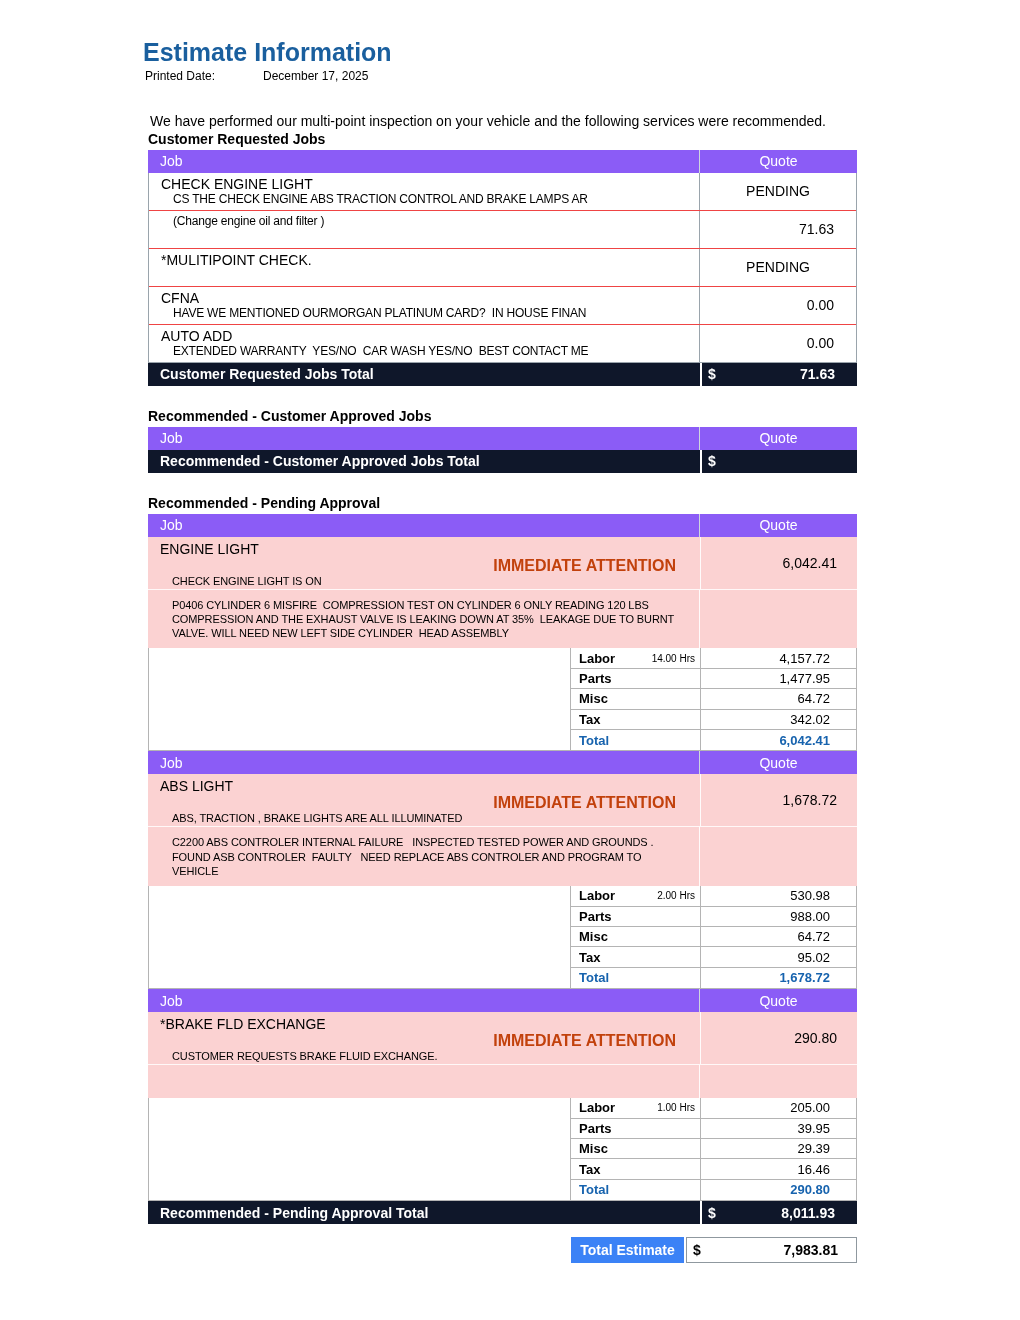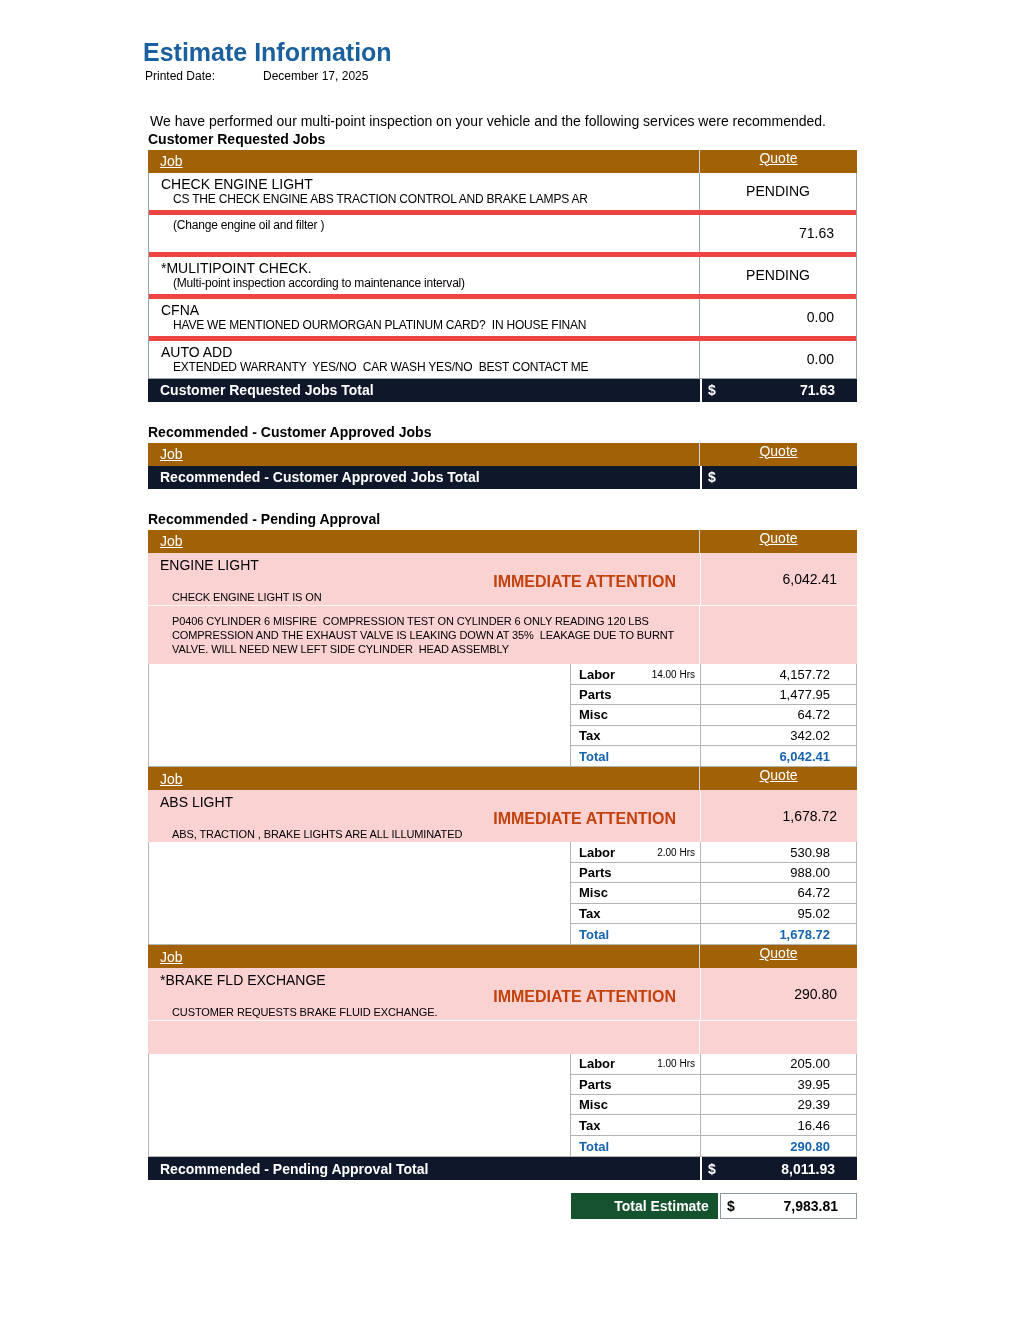--- a/index.html
+++ b/index.html
@@ -10,27 +10,27 @@
   h1.doc-title { margin:38px 0 2px 143px; font-size:25px; font-weight:bold; color:#1A5F9E; letter-spacing:0px; }
   .printed-row { margin-left:145px; font-size:12px; display:flex; }
   .printed-row .pd-label { width:118px; }
   .intro { margin:30px 0 0 150px; width:700px; font-size:14px; line-height:1.25; }
   .section-heading { margin:0 0 3px 148px; font-size:14px; font-weight:bold; }
   .section-heading.mt { margin-top:22px; }
 
   .tbl { margin-left:148px; width:709px; box-sizing:border-box; }
 
   
-  .thead { display:flex; background:#a16207; color:#fff; height:23px; font-size:14px;text-decoration:underline; }
+  .thead { display:flex; background:#8b5cf6; color:#fff; height:23px; align-items:center; font-size:14px; }
   .th-job { flex:1; padding-left:12px; border-right:1px solid #cdd6de; box-sizing:border-box; height:100%; display:flex; align-items:center; }
   .th-quote { width:157px; text-align:center; }
 
   
   .t1 { border:1px solid #9aa4ac; border-top:none; }
-  .row { display:flex; min-height:37px; border-bottom:5px solid #ef4444; }
+  .row { display:flex; min-height:37px; border-bottom:1px solid #ef4444; }
   .row:last-child { border-bottom:none; }
   .job-cell { flex:1; border-right:1px solid #9aa4ac; padding:3px 8px 4px 12px; box-sizing:border-box; }
   .job-title { font-size:14px; white-space:pre-wrap; }
   .job-sub { font-size:12px; padding-left:12px; white-space:pre-wrap; letter-spacing:-0.2px; }
   .quote-cell { width:156px; display:flex; align-items:center; font-size:14px; box-sizing:border-box; }
   .quote-cell.ctr { justify-content:center; }
   .quote-cell.num { justify-content:flex-end; padding-right:22px; }
 
   
   .total-bar { display:flex; background:#0f172a; color:#fff; font-weight:bold; height:23px; font-size:14px; align-items:stretch; }
@@ -61,21 +61,21 @@
   .bd-right { flex:1; display:flex; flex-direction:column; }
   .bd-row { display:flex; height:20.4px; border-bottom:1px solid #b4b4b4; box-sizing:border-box; }
   .bd-row:last-child { border-bottom:none; }
   .bd-label { width:130px; display:flex; align-items:center; padding:0 5px 0 8px; border-right:1px solid #b4b4b4; box-sizing:border-box; font-weight:bold; font-size:13px;text-align:right; }
   .bd-hours { margin-left:auto; font-weight:normal; font-size:10px; }
   .bd-val { flex:1; display:flex; align-items:center; justify-content:flex-end; padding-right:26px; font-size:13px; border-right:1px solid #b4b4b4; box-sizing:border-box; }
   .bd-row.bd-total .bd-label, .bd-row.bd-total .bd-val { color:#1763AE; font-weight:bold; }
 
   
   .te { display:flex; margin:13px 0 0 571px; width:286px; height:26px; }
-  .te-label { width:113px; background:#14532d; color:#fff; font-weight:bold; font-size:14px; display:flex; align-items:center; justify-content:center;padding-left:34px; }
+  .te-label { width:113px; background:#3b82f6; color:#fff; font-weight:bold; font-size:14px; display:flex; align-items:center; justify-content:center; }
   .te-value { flex:1; background:#fff; border:1px solid #8f989f; margin-left:2px; display:flex; align-items:center; font-weight:bold; font-size:14px; box-sizing:border-box; }
   .te-cur { padding-left:6px; }
   .te-val { margin-left:auto; padding-right:18px; }
 </style>
 </head>
 <body>
 
 <div class="page">
 
   <h1 class="doc-title">Estimate Information</h1>
@@ -103,21 +103,20 @@
       </div>
       <div class="row">
         <div class="job-cell">
           <div class="job-sub">(Change engine oil and filter )</div>
         </div>
         <div class="quote-cell num">71.63</div>
       </div>
       <div class="row">
         <div class="job-cell">
           <div class="job-title">*MULITIPOINT CHECK.</div>
-          <div class="job-sub">(Multi-point inspection according to maintenance interval)</div>
         </div>
         <div class="quote-cell ctr">PENDING</div>
       </div>
       <div class="row">
         <div class="job-cell">
           <div class="job-title">CFNA</div>
           <div class="job-sub">HAVE WE MENTIONED OURMORGAN PLATINUM CARD?  IN HOUSE FINAN</div>
         </div>
         <div class="quote-cell num">0.00</div>
       </div>
@@ -223,20 +222,24 @@
       <div class="pink-top">
         <div class="pink-job">
           <div class="pj-line">
             <span class="pj-title">ABS LIGHT</span>
             <span class="pj-flag">IMMEDIATE ATTENTION</span>
           </div>
           <div class="pj-sub">ABS, TRACTION , BRAKE LIGHTS ARE ALL ILLUMINATED</div>
         </div>
         <div class="pink-quote">1,678.72</div>
       </div>
+      <div class="pink-desc">
+        <div class="pd-text"><span class="inner">C2200 ABS CONTROLER INTERNAL FAILURE   INSPECTED TESTED POWER AND GROUNDS . FOUND ASB CONTROLER  FAULTY   NEED REPLACE ABS CONTROLER AND PROGRAM TO VEHICLE</span></div>
+        <div class="pd-quote"></div>
+      </div>
     </div>
     <div class="bd">
       <div class="bd-left"></div>
       <div class="bd-right">
         <div class="bd-row">
           <div class="bd-label">
               <span>Labor</span>
               <span class="bd-hours">2.00 Hrs</span>
             </div>
           <div class="bd-val">530.98</div>

